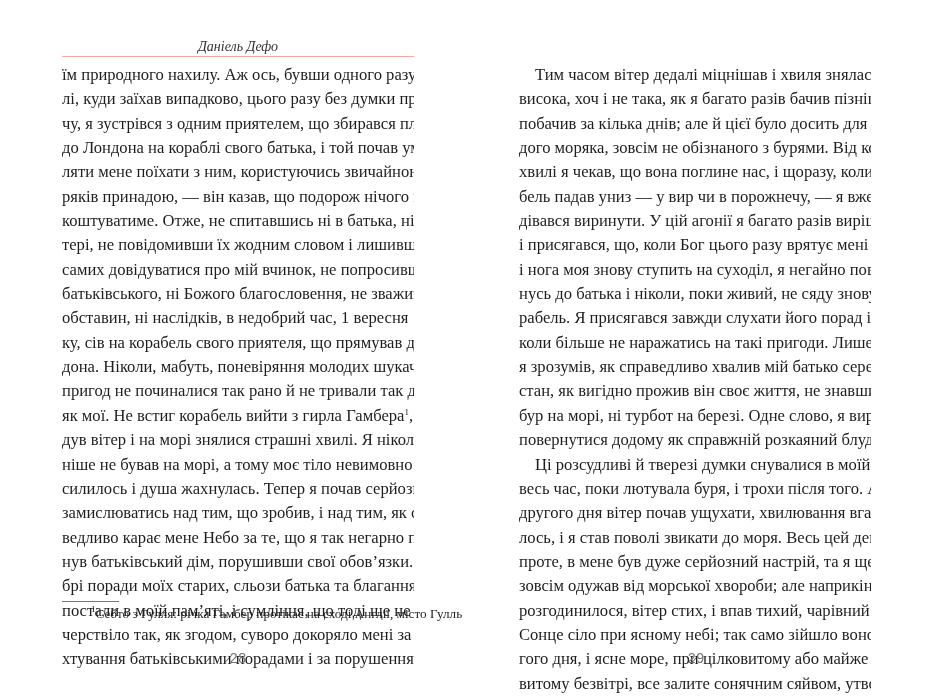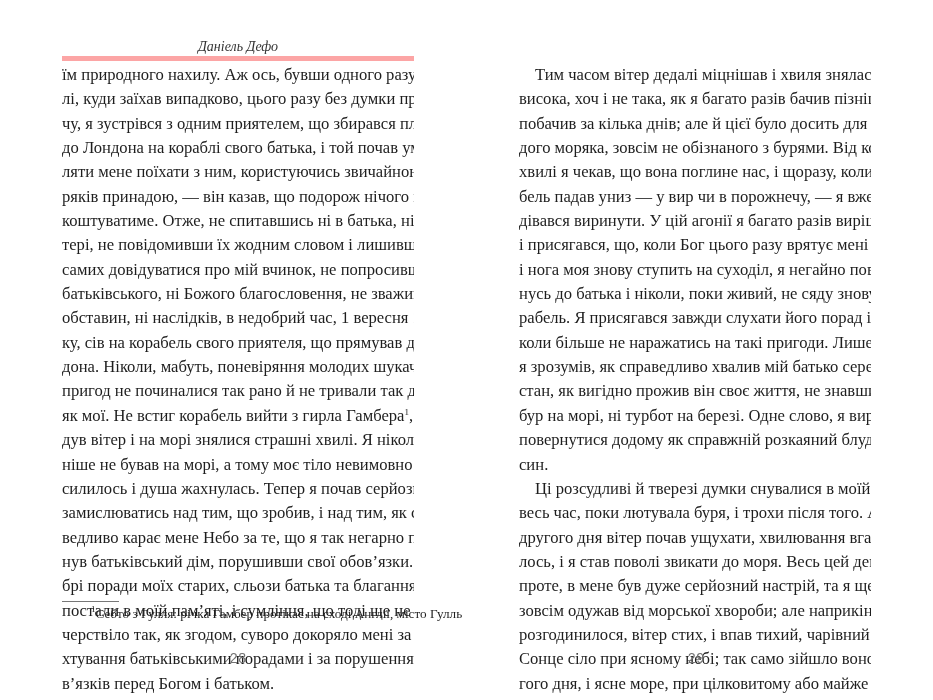--- a/index.html
+++ b/index.html
@@ -5,21 +5,21 @@
   html, body { margin: 0; padding: 0; }
   body {
     width: 933px; height: 700px; background: #ffffff; position: relative; overflow: hidden;
     font-family: "DejaVu Serif", "Liberation Serif", serif; color: #1e1e1e;
   }
   .page { position: absolute; top: 0; height: 700px; }
   .page.left { left: 0; width: 466px; }
   .page.right { left: 466px; width: 467px; }
   .running-head {
     position: absolute; top: 39px; height: 17px;
-    border-bottom: 5px solid #fca5a5;
+    border-bottom: 1px solid #fca5a5;
     font-size: 12.5px; line-height: 16px; text-align: center; color: #333;
   }
   .left .running-head { left: 62px; width: 352px; font-style: italic; font-family: "Liberation Serif", serif; font-size: 14px; }
   .right .running-head { left: 53px; width: 352px; font-family: "Liberation Serif", serif; font-size: 13.5px; letter-spacing: 0.6px; }
   .text-block { position: absolute; top: 63px; width: 352px; }
   .left .text-block { left: 62px; }
   .right .text-block { left: 53px; }
   .line {
     height: 24.35px; line-height: 24.35px; white-space: nowrap;
     font-family: "Liberation Serif", serif; font-size: 16.6px;
@@ -61,21 +61,20 @@
     <div class="line">дув вітер і на морі знялися страшні хвилі. Я ніколи ра-</div>
     <div class="line">ніше не бував на морі, а тому моє тіло невимовно зне-</div>
     <div class="line">силилось і душа жахнулась. Тепер я почав серйозно</div>
     <div class="line">замислюватись над тим, що зробив, і над тим, як спра-</div>
     <div class="line">ведливо карає мене Небо за те, що я так негарно поки-</div>
     <div class="line">нув батьківський дім, порушивши свої обов’язки. Всі до-</div>
     <div class="line">брі поради моїх старих, сльози батька та благання матері</div>
     <div class="line">постали в моїй пам’яті, і сумління, що тоді ще не за-</div>
     <div class="line">черствіло так, як згодом, суворо докоряло мені за не-</div>
     <div class="line">хтування батьківськими порадами і за порушення обо-</div>
-    <div class="line last">в’язків перед Богом і батьком.</div>
   </div>
   <div class="fn-rule"></div>
   <div class="footnote">
     <div class="fline first"><sup>1</sup><span>Себто з Гулля: річка Гамбер протікає на сході Англії, місто Гулль</span></div>
   </div>
   <div class="page-num">28</div>
 </div>
 
 <div class="page right">
   <div class="text-block">
@@ -88,21 +87,20 @@
     <div class="line">дівався виринути. У цій агонії я багато разів вирішував</div>
     <div class="line">і присягався, що, коли Бог цього разу врятує мені життя</div>
     <div class="line">і нога моя знову ступить на суходіл, я негайно повер-</div>
     <div class="line">нусь до батька і ніколи, поки живий, не сяду знову на ко-</div>
     <div class="line">рабель. Я присягався завжди слухати його порад і ні-</div>
     <div class="line">коли більше не наражатись на такі пригоди. Лише тепер</div>
     <div class="line">я зрозумів, як справедливо хвалив мій батько середній</div>
     <div class="line">стан, як вигідно прожив він своє життя, не знавши ні</div>
     <div class="line">бур на морі, ні турбот на березі. Одне слово, я вирішив</div>
     <div class="line">повернутися додому як справжній розкаяний блудний</div>
-    <div class="line last">син.</div>
     <div class="line indent">Ці розсудливі й тверезі думки снувалися в моїй голові</div>
     <div class="line">весь час, поки лютувала буря, і трохи після того. Але</div>
     <div class="line">другого дня вітер почав ущухати, хвилювання вгамува-</div>
     <div class="line">лось, і я став поволі звикати до моря. Весь цей день,</div>
     <div class="line">проте, в мене був дуже серйозний настрій, та я ще й не</div>
     <div class="line">зовсім одужав від морської хвороби; але наприкінці дня</div>
     <div class="line">розгодинилося, вітер стих, і впав тихий, чарівний вечір.</div>
     <div class="line">Сонце сіло при ясному небі; так само зійшло воно й дру-</div>
     <div class="line">гого дня, і ясне море, при цілковитому або майже цілко-</div>
     <div class="line">витому безвітрі, все залите сонячним сяйвом, утворю-</div>

